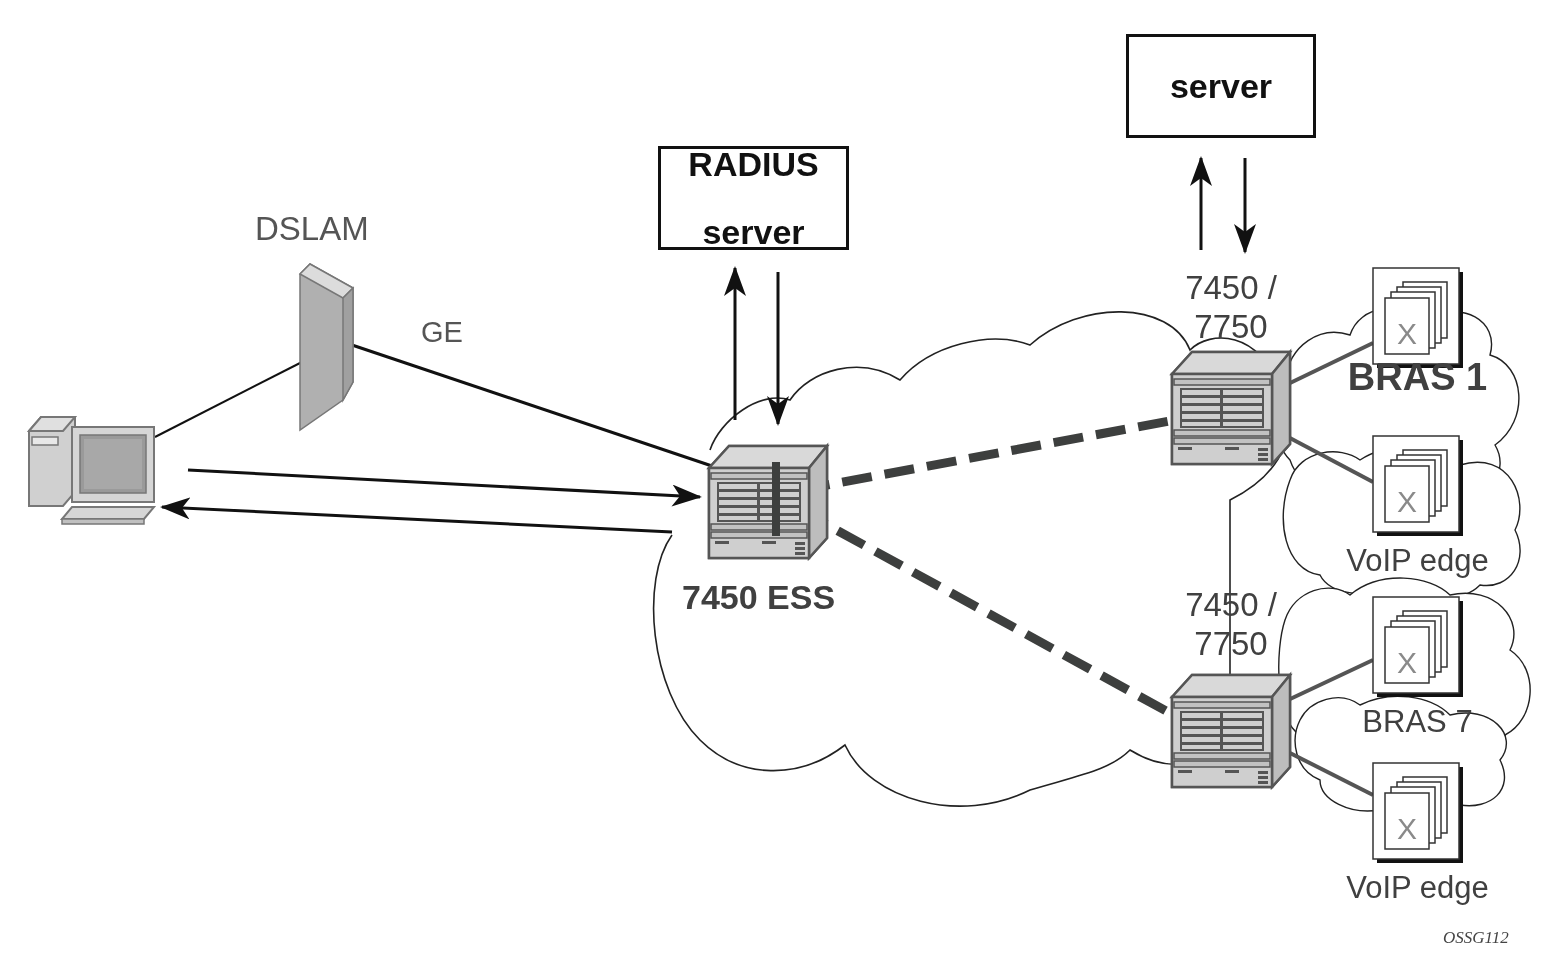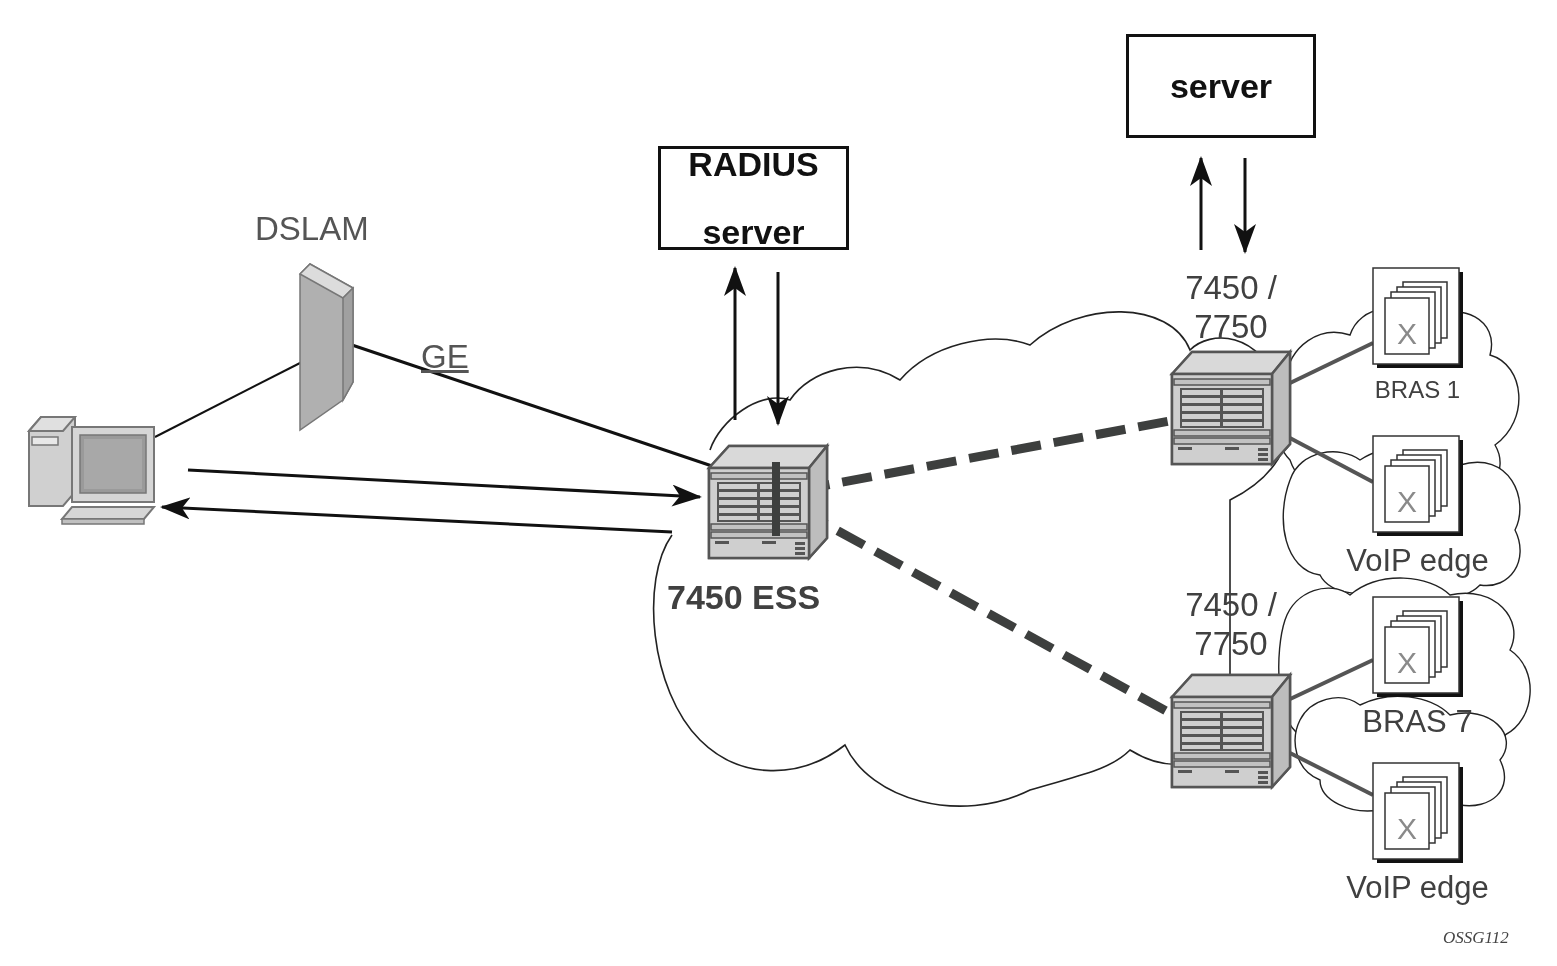--- a/index.html
+++ b/index.html
@@ -129,40 +129,40 @@
     <use href="#app-icon"></use>
     <text x="34" y="76" font-family="Liberation Sans, sans-serif" font-size="30" fill="#8a8a8a" text-anchor="middle">X</text>
   </g>
   <g transform="translate(1373,763)">
     <use href="#app-icon"></use>
     <text x="34" y="76" font-family="Liberation Sans, sans-serif" font-size="30" fill="#8a8a8a" text-anchor="middle">X</text>
   </g>
 </svg>
 
 <div class="lbl lbl-gray" style="left:255px; top:203px; font-size:33px;margin-top:9px;">DSLAM</div>
-<div class="lbl lbl-gray" style="left:421px; top:340px; font-size:33px;text-decoration:underline;">GE</div>
+<div class="lbl lbl-gray" style="left:421px; top:318px; font-size:29px;">GE</div>
 
 <div class="server-box" style="left:658px; top:146px; width:191px; height:104px;gap:28px;">
   <span>RADIUS</span>
   <span>server</span>
 </div>
 <div class="server-box" style="left:1126px; top:34px; width:190px; height:104px;">
   <span>server</span>
 </div>
 
-<div class="lbl lbl-bold" style="left:667px; top:580px; font-size:34px;">7450 ESS</div>
+<div class="lbl lbl-bold" style="left:682px; top:580px; font-size:34px;">7450 ESS</div>
 
 <div class="lbl lbl-center" style="left:1176px; top:268px; width:110px; font-size:33px; line-height:39px;">
   <div>7450 /</div>
   <div>7750</div>
 </div>
 <div class="lbl lbl-center" style="left:1176px; top:585px; width:110px; font-size:33px; line-height:39px;">
   <div>7450 /</div>
   <div>7750</div>
 </div>
 
-<div class="lbl lbl-center" style="left:1340px; top:378px; width:155px; font-size:24px;">BRAS 1</div>
+<div class="lbl lbl-center" style="left:1340px; top:358px; width:155px; font-size:38px;font-weight:bold;">BRAS 1</div>
 <div class="lbl lbl-center" style="left:1335px; top:545px; width:165px; font-size:31px;">VoIP edge</div>
 <div class="lbl lbl-center" style="left:1340px; top:706px; width:155px; font-size:31px;">BRAS 7</div>
 <div class="lbl lbl-center" style="left:1335px; top:872px; width:165px; font-size:31px;">VoIP edge</div>
 
 <div class="fig-id" style="left:1443px; top:928px;">OSSG112</div>
 </div>
 
 </body></html>

